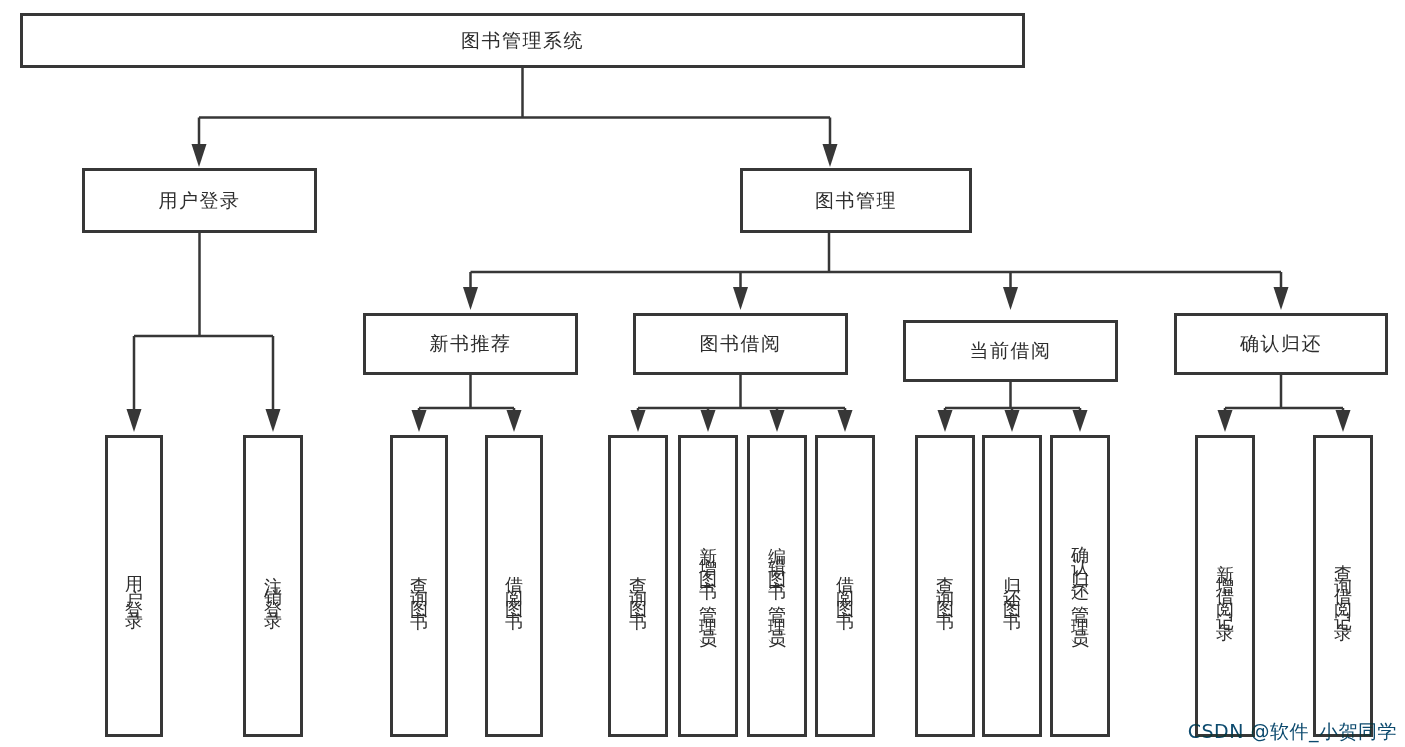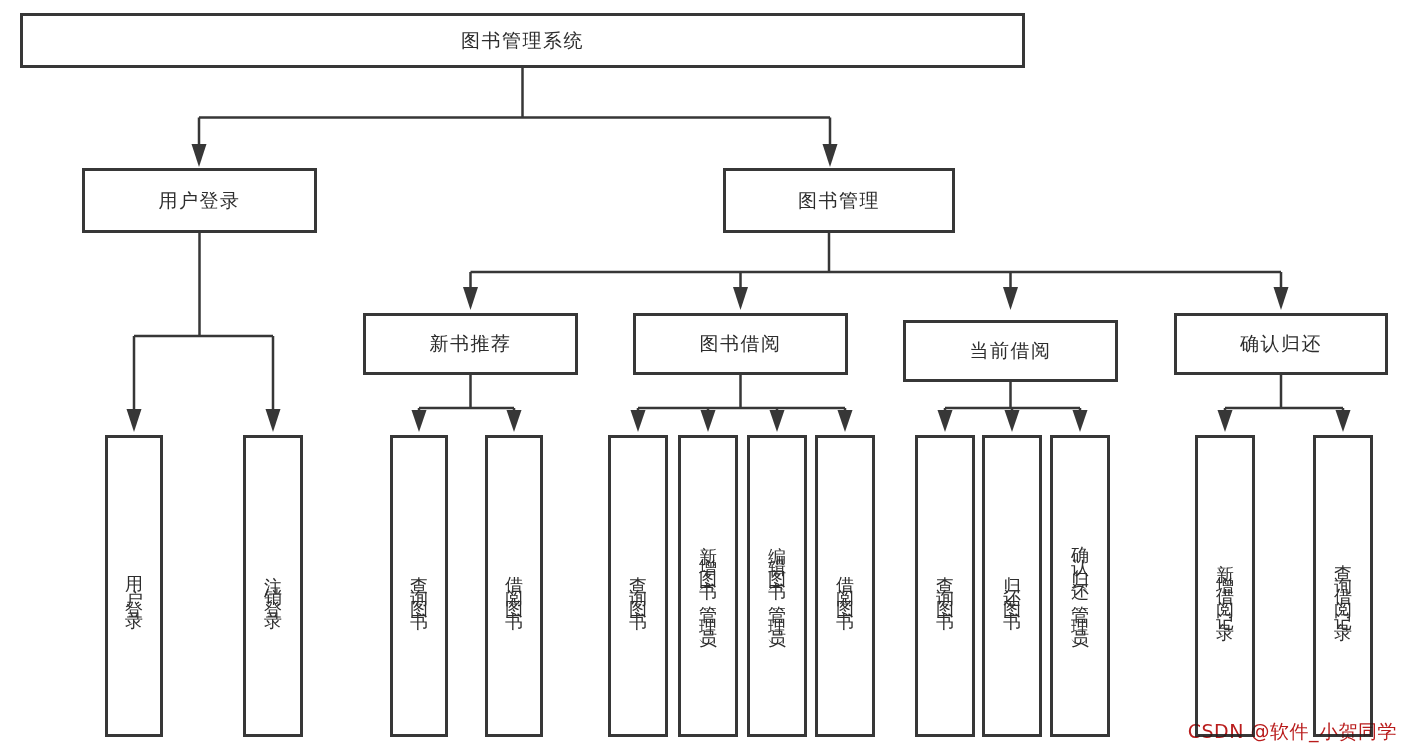--- a/index.html
+++ b/index.html
@@ -50,21 +50,21 @@
     letter-spacing: 12px;
     line-height: 1;
     color: #2d2d2d;
     white-space: nowrap;
   }
   .watermark {
     position: absolute;
     top: 719px;
     right: 8px;
     font-size: 19px;
-    color: #b91c1c;
+    color: #0c4a6e;
     letter-spacing: 0.5px;
     white-space: nowrap;
     z-index: 3;
     mix-blend-mode: darken;
   }
 </style>
 </head>
 <body>
 
 <div class="canvas">
@@ -119,21 +119,21 @@
     </g>
   </svg>
 
   <div class="node h-label" style="left:20px; top:13px; width:1005px; height:55px;">
     <span>图书管理系统</span>
   </div>
 
   <div class="node h-label" style="left:82px; top:168px; width:235px; height:65px;">
     <span>用户登录</span>
   </div>
-  <div class="node h-label" style="left:723px; top:168px; width:232px; height:65px;">
+  <div class="node h-label" style="left:740px; top:168px; width:232px; height:65px;">
     <span>图书管理</span>
   </div>
 
   <div class="node h-label" style="left:363px; top:313px; width:215px; height:62px;">
     <span>新书推荐</span>
   </div>
   <div class="node h-label" style="left:633px; top:313px; width:215px; height:62px;">
     <span>图书借阅</span>
   </div>
   <div class="node h-label" style="left:903px; top:313px; width:215px; height:62px;margin-top:7px;">

